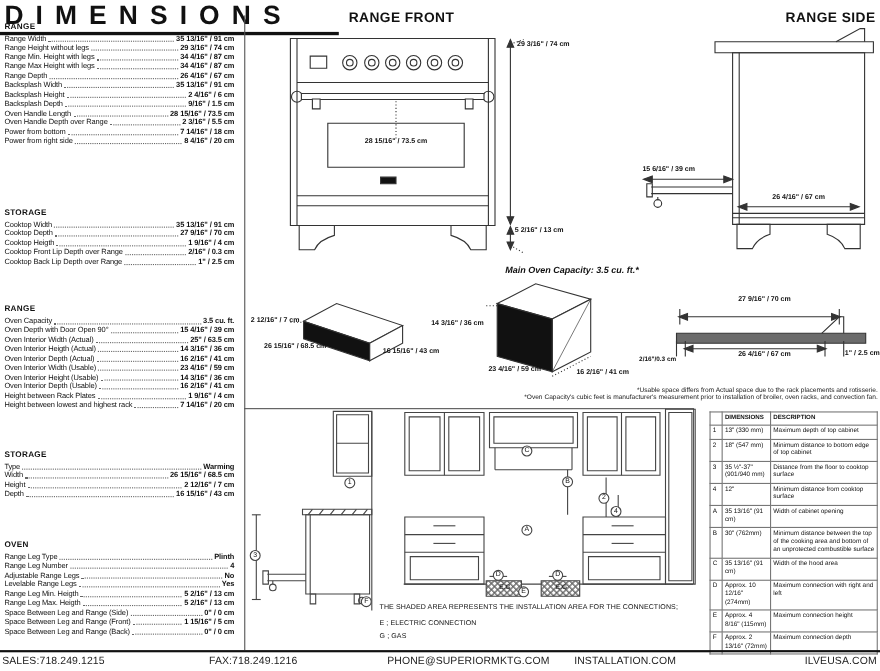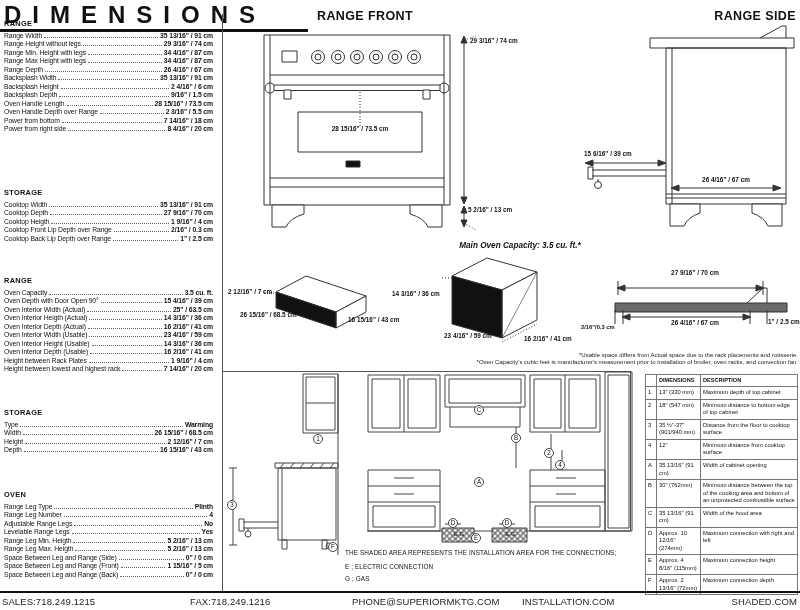--- a/index.html
+++ b/index.html
@@ -563,13 +563,13 @@
         </tr>
       </tbody>
   </table>
 </div>
 
 <div class="footer-rule"></div>
 <div class="footer-item" style="left:2px">SALES:718.249.1215</div>
 <div class="footer-item" style="left:190px">FAX:718.249.1216</div>
 <div class="footer-item" style="left:352px">PHONE@SUPERIORMKTG.COM</div>
 <div class="footer-item" style="left:522px">INSTALLATION.COM</div>
-<div class="footer-item" style="right:3px">SHADED.COM</div>
+<div class="footer-item" style="right:3px">ILVEUSA.COM</div>
 
 </body></html>

